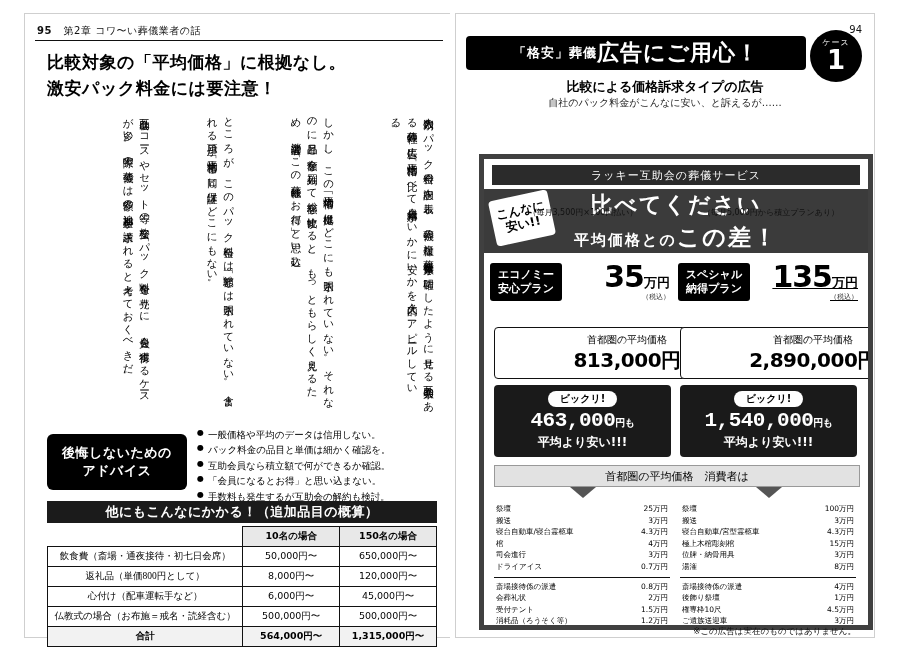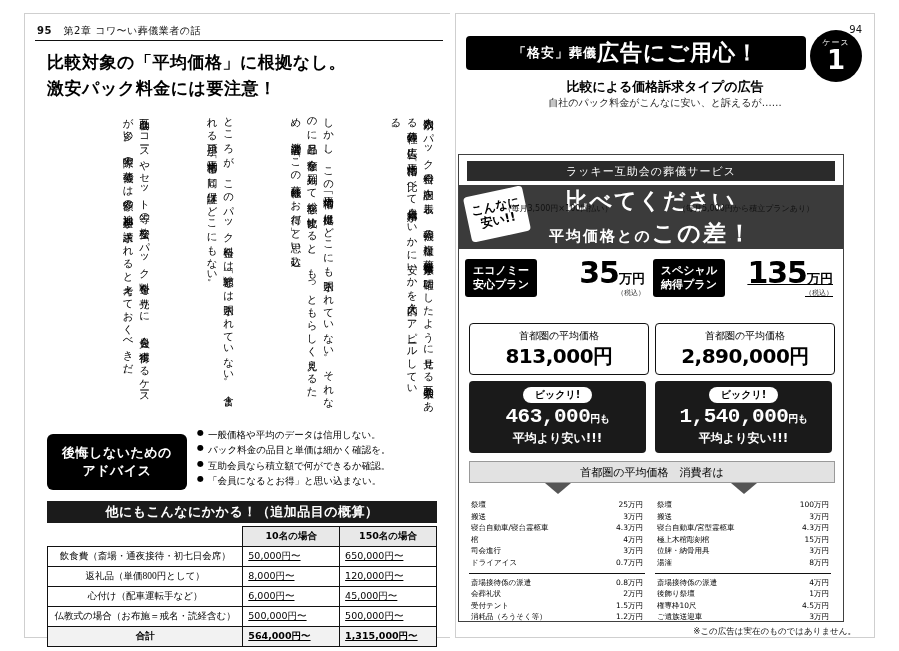--- a/index.html
+++ b/index.html
@@ -53,21 +53,21 @@
   
   .tbl-title{position:absolute;left:22px;top:487px;width:390px;height:22px;
              background:#1b1b1b;color:#fff;font-weight:bold;font-size:13px;
              display:flex;align-items:center;justify-content:center;letter-spacing:.5px;}
   table.cost{position:absolute;left:22px;top:512px;width:390px;border-collapse:collapse;
              font-size:9.5px;color:#000;}
   table.cost th,table.cost td{border:1px solid #111;padding:3px 5px;height:17px;box-sizing:border-box;}
   table.cost thead th{background:#e8e8e8;text-align:center;font-weight:bold;}
   table.cost thead th.blank{border-left:1px solid #fff;border-top:1px solid #fff;background:#fff;}
   table.cost td.item{text-align:center;width:196px;font-family:Liberation Serif, serif;}
-  table.cost td.num{text-align:left;width:97px;text-decoration:underline;}
+  table.cost td.num{text-align:center;width:97px;}
   table.cost tr.total td{font-weight:bold;background:#f2f2f2;}
 
   
   .folio-right{position:absolute;right:12px;top:10px;font-size:10px;color:#111;}
   .casebadge{position:absolute;right:12px;top:16px;width:52px;height:52px;border-radius:50%;
              background:#000;color:#fff;display:flex;flex-direction:column;
              align-items:center;justify-content:center;z-index:5;}
   .casebadge .cs{font-size:8px;letter-spacing:1px;line-height:1;}
   .casebadge .no{font-size:26px;font-weight:bold;line-height:1;}
 
@@ -77,22 +77,22 @@
            font-weight:bold;font-size:19px;letter-spacing:1px;}
   .rp-head .small{font-size:13px;}
   .rp-head .big{font-size:22px;}
 
   .rp-sub{position:absolute;left:0;right:0;top:64px;text-align:center;
           font-weight:bold;font-size:13px;color:#000;}
   .rp-sub2{position:absolute;left:0;right:0;top:82px;text-align:center;
            font-size:10px;color:#222;}
 
   
-  .ad{position:absolute;left:2px;top:140px;width:384px;height:466px;
-      background:#fff;border:1px solid #404040;box-shadow:0 0 0 1px #fff inset;overflow:hidden;}
+  .ad{position:absolute;left:23px;top:140px;width:384px;height:466px;
+      background:#fff;border:5px solid #404040;box-shadow:0 0 0 1px #fff inset;overflow:hidden;}
   .ad-band{position:absolute;left:8px;top:6px;width:368px;height:20px;background:#2b2b2b;color:#fff;
            font-size:11px;display:flex;align-items:center;justify-content:center;letter-spacing:1px;}
   .ad-title{position:absolute;left:0;top:30px;width:384px;height:64px;background:#3b3b3b;color:#fff;
             display:flex;flex-direction:column;justify-content:center;align-items:center;}
   .ad-title .l1{font-size:22px;font-weight:bold;letter-spacing:2px;}
   .ad-title .l2{font-size:23px;font-weight:bold;letter-spacing:2px;margin-top:2px;}
   .ad-title .l2 .sm{font-size:15px;}
   .burst{position:absolute;left:8px;top:36px;width:60px;height:46px;background:#fff;color:#000;
          transform:rotate(-12deg);border-radius:4px;
          display:flex;flex-direction:column;align-items:center;justify-content:center;
@@ -106,21 +106,21 @@
             display:flex;flex-direction:column;align-items:center;justify-content:center;
             font-weight:bold;font-size:11px;line-height:1.25;}
   .planprice{flex:1;text-align:right;padding-right:6px;color:#000;}
   .planprice .v{font-size:30px;font-weight:bold;line-height:1;letter-spacing:-1px;}
   .planprice .u{font-size:13px;font-weight:bold;}
   .planprice .tax{display:block;font-size:7px;color:#333;text-align:right;}
   .plannote{position:absolute;top:48px;font-size:8px;color:#111;text-align:center;width:186px;}
   .plannote.l{left:6px;} .plannote.r{left:194px;}
 
   .avgbox{position:absolute;width:178px;height:50px;border:1.5px solid #111;border-radius:4px;background:#fff;
-          display:flex;flex-direction:column;align-items:center;justify-content:center;}
+          display:flex;flex-direction:column;align-items:center;justify-content:center;padding-left:43px;}
   .avgbox .lbl{font-size:10px;color:#000;}
   .avgbox .val{font-size:20px;font-weight:bold;color:#000;letter-spacing:-.5px;}
   .avg-l{left:10px;top:168px;} .avg-r{left:196px;top:168px;}
 
   .shockbox{position:absolute;width:177px;height:72px;background:#1a1a1a;border-radius:4px;color:#fff;
             display:flex;flex-direction:column;align-items:center;justify-content:center;}
   .shock-l{left:10px;top:226px;} .shock-r{left:196px;top:226px;}
   .shockbox .tag{background:#fff;color:#000;font-weight:bold;font-size:10px;border-radius:10px;
                  padding:1px 12px;margin-bottom:2px;}
   .shockbox .amt{font-size:21px;font-weight:bold;letter-spacing:-.5px;font-family:Liberation Mono, monospace;}
@@ -167,20 +167,21 @@
       <span>後悔しないための</span>
       <span>アドバイス</span>
     </div>
 
     <div class="advice-list">
       <ul>
         <li>一般価格や平均のデータは信用しない。</li>
         <li>パック料金の品目と単価は細かく確認を。</li>
         <li>互助会員なら積立額で何ができるか確認。</li>
         <li>「会員になるとお得」と思い込まない。</li>
+        <li>手数料も発生するが互助会の解約も検討。</li>
       </ul>
     </div>
 
     <div class="tbl-title">他にもこんなにかかる！（追加品目の概算）</div>
 
     <table class="cost">
       <thead>
         <tr>
           <th class="blank"></th>
           <th>10名の場合</th>

